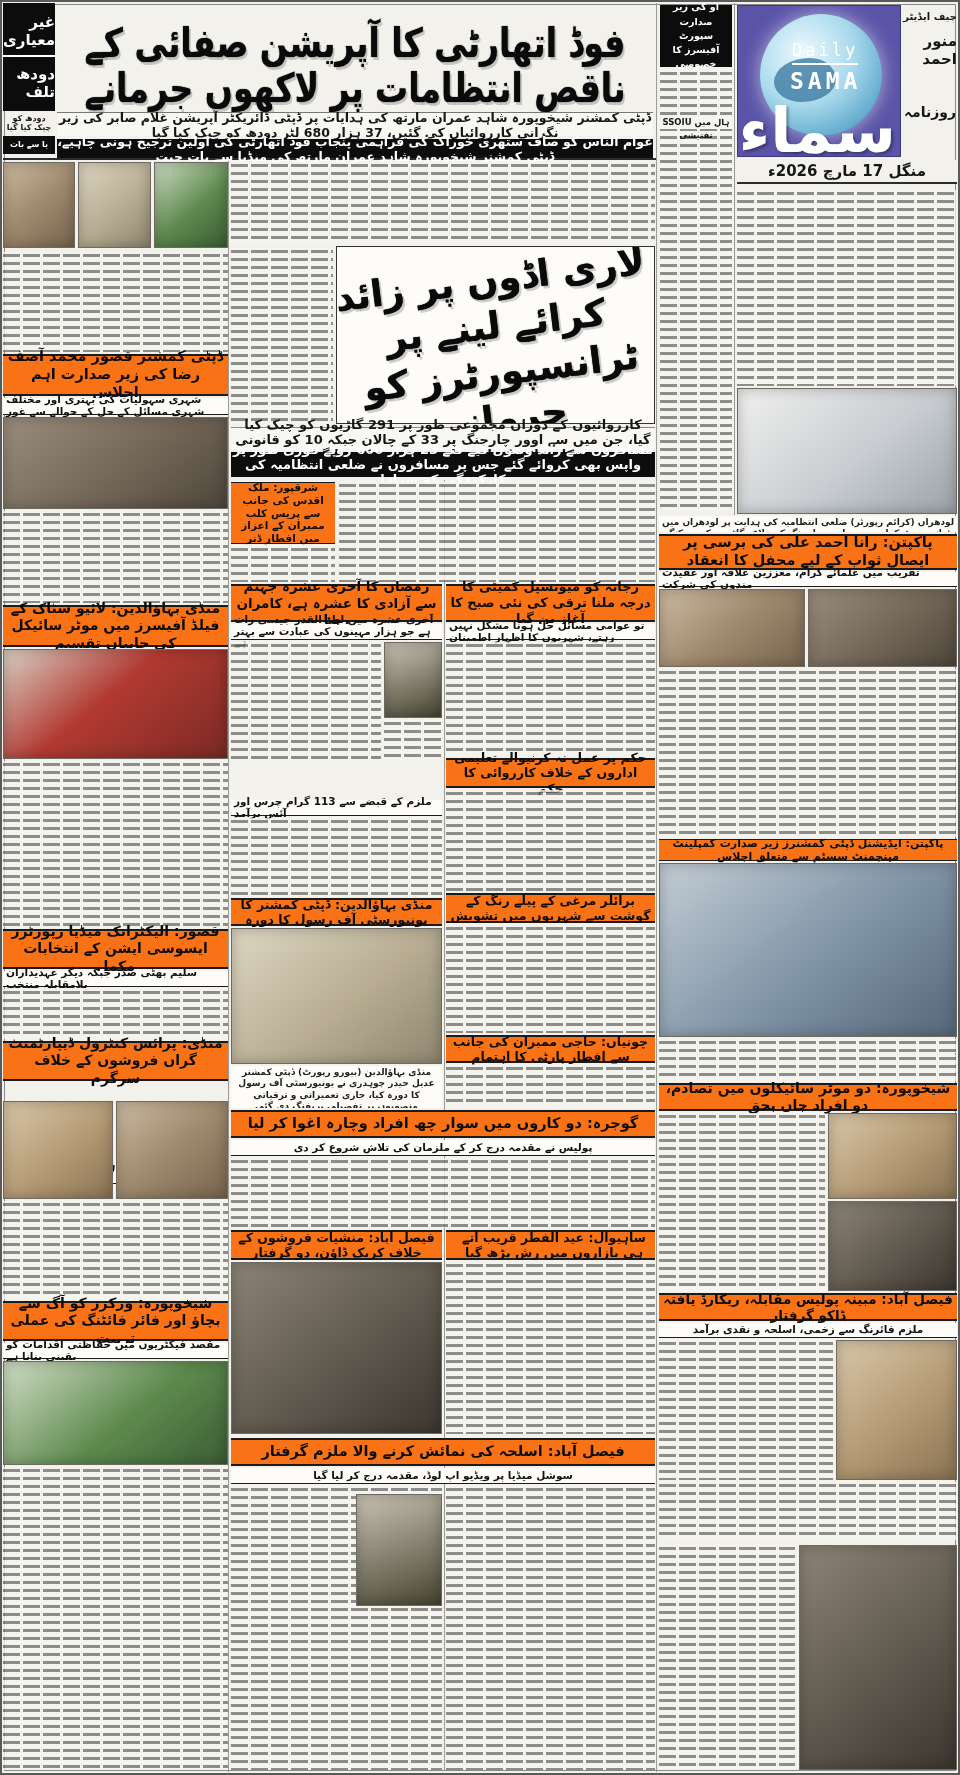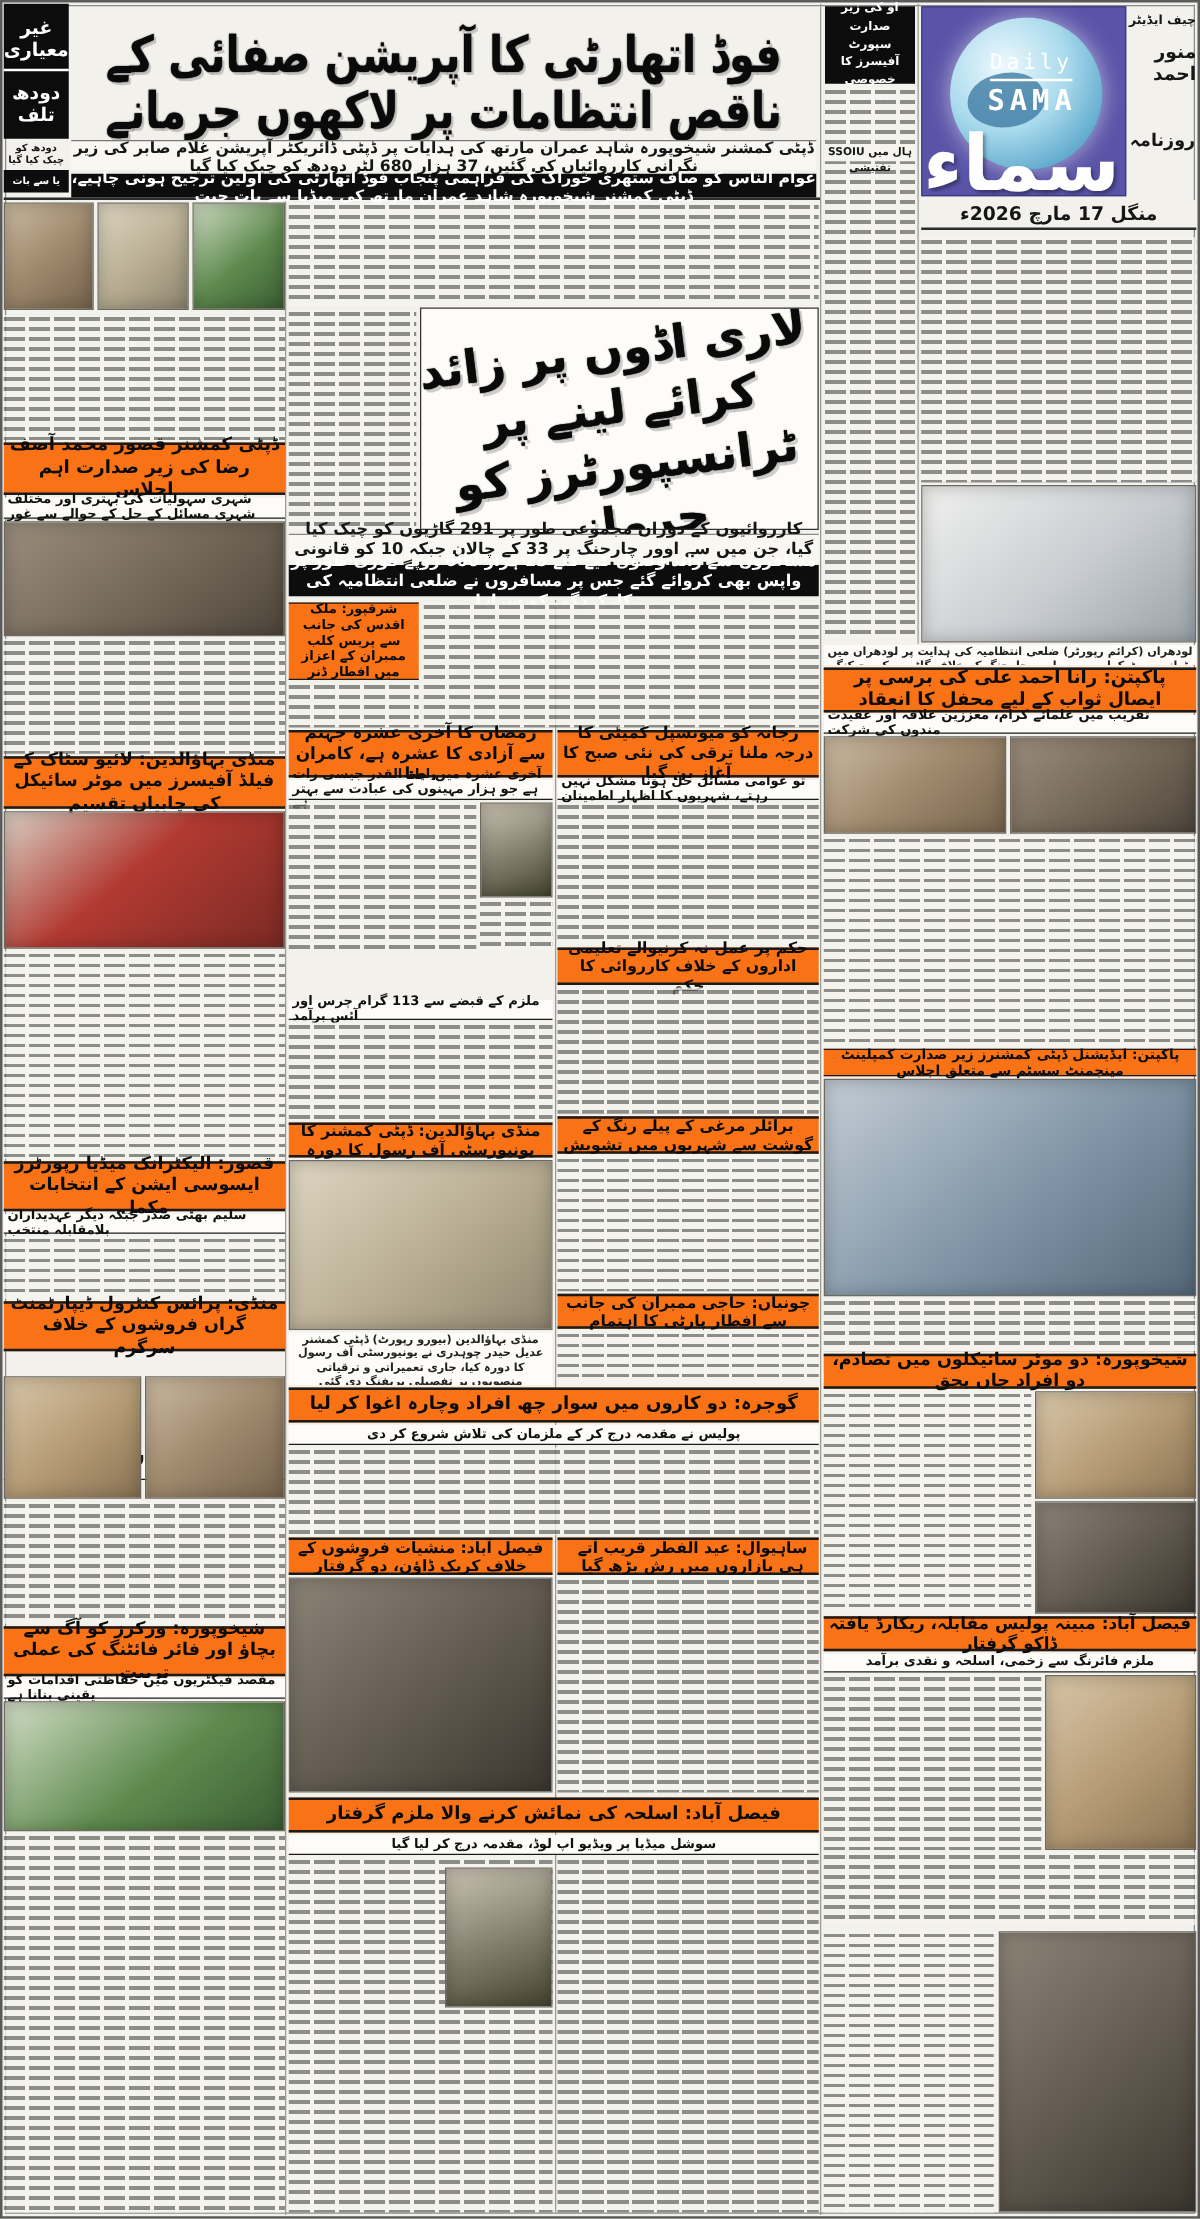--- a/index.html
+++ b/index.html
@@ -40,21 +40,21 @@
   .ph-blue{background:linear-gradient(140deg,#c3ccd4,#7f94a6 55%,#55687a);}
   .ph-dark{background:linear-gradient(140deg,#8b8376,#5c554b 60%,#3b362f);}
   .ph-tan{background:linear-gradient(140deg,#d8c6a8,#b49a74 55%,#8a7354);}
   .ph-port{background:linear-gradient(160deg,#c9c2b2,#6d6a58 70%,#45432f);}
   .caption{
     font-size:9px;line-height:1.25;text-align:center;font-weight:bold;color:#222;
     background:#fdfcf9;padding:1px 2px;overflow:hidden;
   }
   
   #corner-flag{background:#0c0c0c;color:#fff;display:flex;flex-direction:column;
-    align-items:center;justify-content:center;gap:8px;text-align:center;}
+    align-items:center;justify-content:center;gap:8px;}
   #corner-flag .l1{font-size:15px;font-weight:bold;border-bottom:2px solid #fff;padding-bottom:6px;}
   #corner-flag .l2{font-size:15px;font-weight:bold;}
   
   #lead-headline{
     font-weight:bold;font-size:33px;line-height:1.12;text-align:center;
     transform:scaleY(1.22);transform-origin:top center;
     text-shadow:0 0 1px #000, 2px 2px 0 rgba(0,0,0,.18);
     display:flex;align-items:center;justify-content:center;color:#0a0a0a;
   }
   #lead-deck1{font-size:12.5px;font-weight:bold;text-align:center;display:flex;align-items:center;justify-content:center;border-top:1px solid #777;background:#f8f7f2;}

